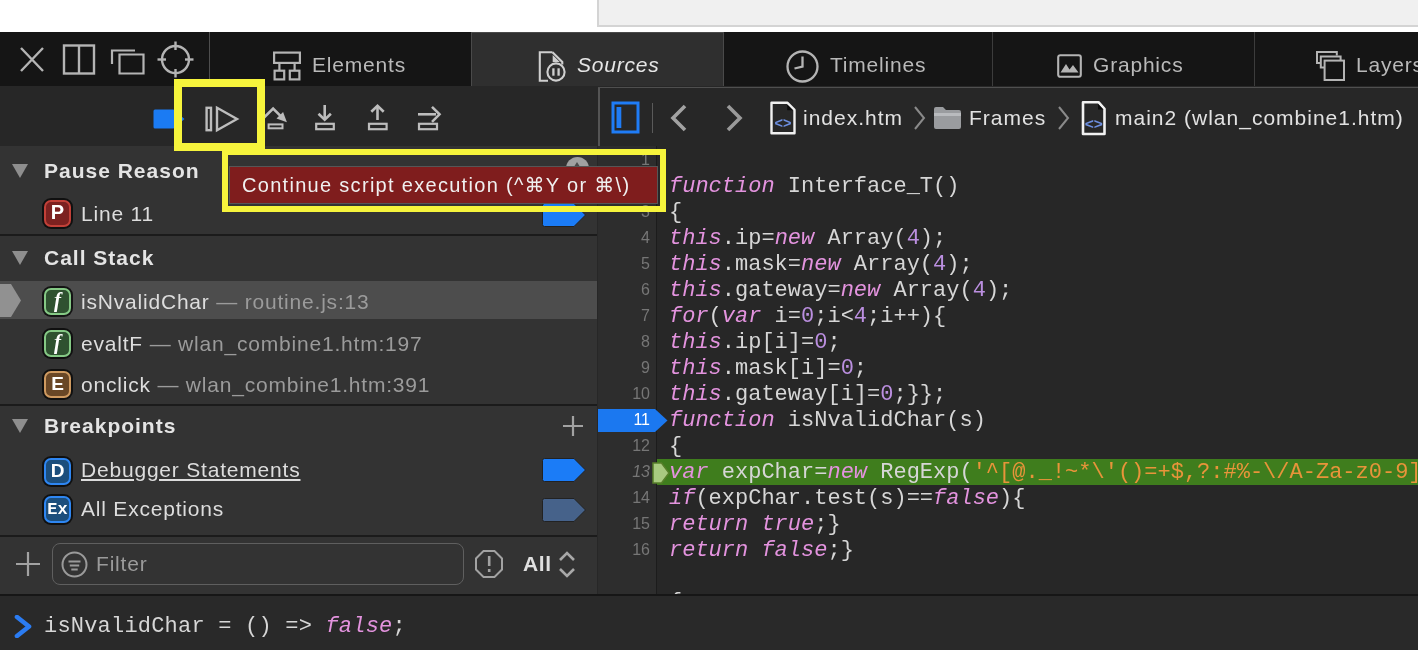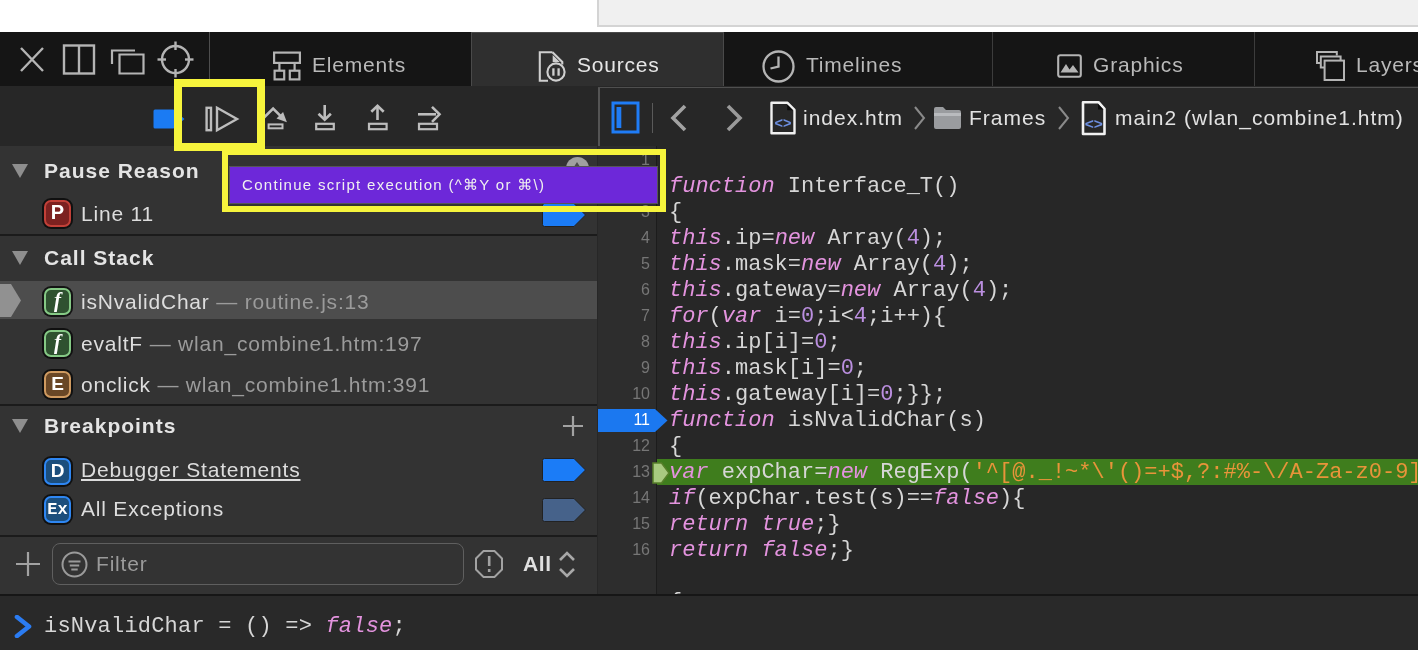--- a/index.html
+++ b/index.html
@@ -42,23 +42,23 @@
       font-family:"Liberation Mono",monospace;font-size:22px;color:#d6d6d6;letter-spacing:0;}
   .kw{color:#e393de;font-style:italic;}
   .num{color:#bb8fe0;}
   .str{color:#e8943a;}
   #execline{left:657px;top:459px;width:761px;height:26px;background:#3f7d1d;}
   
   #console{left:0;top:594px;width:1418px;height:56px;background:#292929;
            border-top:2px solid #161616;box-sizing:border-box;}
   
   .ybox{position:absolute;border:7px solid #f6f43c;box-sizing:border-box;z-index:40;}
-  #tooltip{position:absolute;left:229px;top:166px;width:429px;height:38px;background:#6d28d9;
+  #tooltip{position:absolute;left:229px;top:166px;width:429px;height:38px;background:#7f1d1d;
            border:1.5px solid #565656;box-sizing:border-box;z-index:45;
-           color:#f0f0f0;font-size:15px;letter-spacing:1.3px;
+           color:#f0f0f0;font-size:20px;letter-spacing:1.3px;
            display:flex;align-items:center;padding-left:12px;}
 </style>
 </head>
 <body>
 <div class="abs" id="topwhite"></div>
 <div class="abs" id="topgrey"></div>
 <div class="abs" id="tabbar"></div>
 <div class="abs" id="seltab"></div>
 <div class="tabsep" style="left:209px;background:#4e4e4e;"></div>
 <div class="tabsep" style="left:992px;"></div>
@@ -81,33 +81,33 @@
 <div class="tablabel" style="left:273px;">
   <svg width="28" height="30" viewBox="0 0 28 30" fill="none" stroke="#b4b4b4" stroke-width="2.2">
     <rect x="1.1" y="1.6" width="25.8" height="10.3"></rect>
     <rect x="1.6" y="19.7" width="9.6" height="8.7"></rect>
     <rect x="16.8" y="19.7" width="9.6" height="8.7"></rect>
     <path d="M6.4 11.9 L6.4 19.7 M21.6 11.9 L21.6 19.7"></path>
   </svg>
   <span>Elements</span>
 </div>
 
-<div class="tablabel" style="left:537px;color:#e6e6e6;">
+<div class="tablabel" style="left:537px;color:#e6e6e6;font-style:italic;">
   <svg width="29" height="31" viewBox="0 0 29 31" fill="none" stroke="#cfcfcf" stroke-width="2.1">
     <path d="M15.5 1.2 L2.8 1.2 L2.8 29.8 L11 29.8"></path>
     <path d="M15.5 1.2 L25.3 11 L25.3 13.5"></path>
     <path d="M15.7 4 L15.7 11 L22.8 11 Z" fill="#cfcfcf" stroke="none"></path>
     <circle cx="19" cy="21" r="8.6" fill="#2f2f2f"></circle>
     <line x1="16.4" y1="17.3" x2="16.4" y2="24.7" stroke-width="2.3"></line>
     <line x1="21.6" y1="17.3" x2="21.6" y2="24.7" stroke-width="2.3"></line>
   </svg>
   <span>Sources</span>
 </div>
 
-<div class="tablabel" style="left:762px;justify-content:space-between;">
+<div class="tablabel" style="left:786px;justify-content:space-between;">
   <svg width="33" height="33" viewBox="0 0 33 33" fill="none" stroke="#b4b4b4" stroke-width="2.3">
     <circle cx="16.5" cy="16.5" r="15"></circle>
     <path d="M16.5 6.5 L16.5 16.5 L8.5 18.5"></path>
   </svg>
   <span>Timelines</span>
 </div>
 
 <div class="tablabel" style="left:1057px;">
   <svg width="25" height="24" viewBox="0 0 25 24" fill="none" stroke="#b4b4b4" stroke-width="2.1">
     <rect x="1.2" y="1.2" width="22.6" height="21.6" rx="2"></rect>
@@ -272,21 +272,21 @@
   <div class="lnum" style="top:290px;">6</div>
   <div class="lnum" style="top:316px;">7</div>
   <div class="lnum" style="top:342px;">8</div>
   <div class="lnum" style="top:368px;">9</div>
   <div class="lnum" style="top:394px;">10</div>
   <svg class="abs" style="left:598px;top:408.5px;z-index:3;" width="70" height="23" viewBox="0 0 70 23">
     <path d="M0 0 L57 0 L69.5 11.5 L57 23 L0 23 Z" fill="#1b78f0"></path>
   </svg>
   <div class="lnum" style="top:420px;z-index:4;color:#ffffff;">11</div>
   <div class="lnum" style="top:446px;">12</div>
-  <div class="lnum" style="top:472px;">13</div>
+  <div class="lnum" style="top:472px;font-style:italic;">13</div>
   <svg class="abs" style="left:652px;top:462px;z-index:3;" width="18" height="22" viewBox="0 0 18 22">
     <path d="M1 1 L9.5 1 L17 11 L9.5 21 L1 21 Z" fill="#a8ca80" stroke="#577f2a" stroke-width="1.5"></path>
   </svg>
   <div class="lnum" style="top:498px;">14</div>
   <div class="lnum" style="top:524px;">15</div>
   <div class="lnum" style="top:550px;">16</div>
   <div class="lnum" style="top:576px;margin-top:28px;">17</div>
   <div class="cl" style="top:186px;"><span class="kw">function</span> Interface_T()</div>
   <div class="cl" style="top:212px;">{</div>
   <div class="cl" style="top:238px;"><span class="kw">this</span>.ip=<span class="kw">new</span> Array(<span class="num">4</span>);</div>

